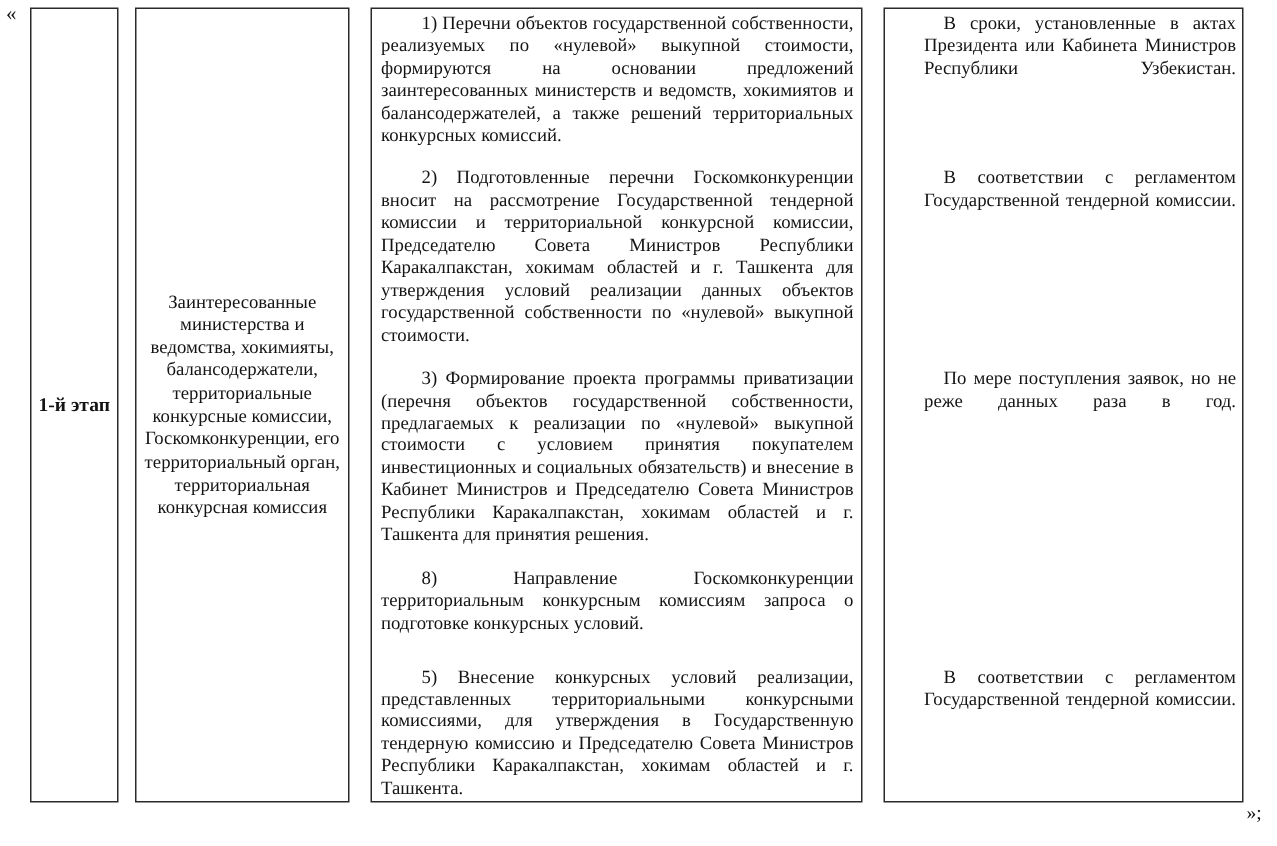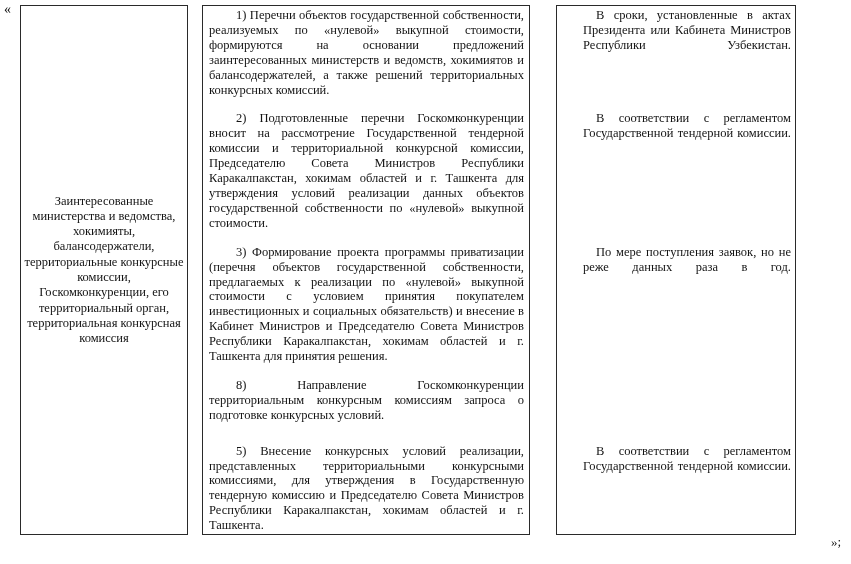--- a/index.html
+++ b/index.html
@@ -45,38 +45,38 @@
     align-items: center;
     justify-content: center;
     box-sizing: border-box;
   }
   .stage-label {
     font-weight: bold;
     font-size: 13px;
     white-space: nowrap;
   }
   .participants-box {
-    width: 168px;
+    width: 143px;
     border: 1px solid #2a2a2a;
     margin-right: 14px;
     display: flex;
     align-items: center;
     box-sizing: border-box;
     padding: 0 2px;
   }
   .participants-text {
     width: 100%;
     text-align: center;
     font-size: 12.5px;
     line-height: 15.3px;
   }
   .actions-grid {
     display: grid;
     grid-template-columns: 328px 240px;
-    column-gap: 26px;
+    column-gap: 14px;
     grid-template-rows: auto auto auto auto auto;
   }
   .col-border {
     border: 1px solid #2a2a2a;
     grid-row: 1 / 6;
     z-index: 0;
   }
   .col3-border { grid-column: 1; }
   .col4-border { grid-column: 2; }
   .cell {
@@ -108,20 +108,23 @@
 </style>
 </head>
 <body>
 
 <div class="canvas">
 
   <span class="open-quote">«</span>
 
   <div class="table-wrap">
 
+    <div class="stage-box">
+      <span class="stage-label">1-й этап</span>
+    </div>
 
     <div class="participants-box">
       <div class="participants-text">Заинтересованные министерства и ведомства, хокимияты, балансодержатели, территориальные конкурсные комиссии, Госкомконкуренции, его территориальный орган, территориальная конкурсная комиссия</div>
     </div>
 
     <div class="actions-grid">
       <div class="col-border col3-border"></div>
       <div class="col-border col4-border"></div>
 
       <div class="cell action-cell row1">1) Перечни объектов государственной собственности, реализуемых по «нулевой» выкупной стоимости, формируются на основании предложений заинтересованных министерств и ведомств, хокимиятов и балансодержателей, а также решений территориальных конкурсных комиссий.</div>

